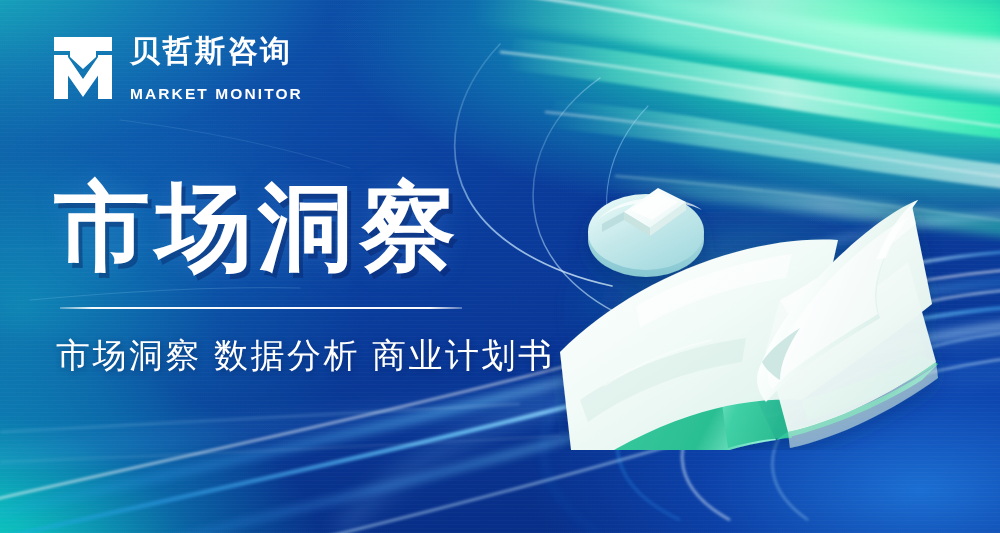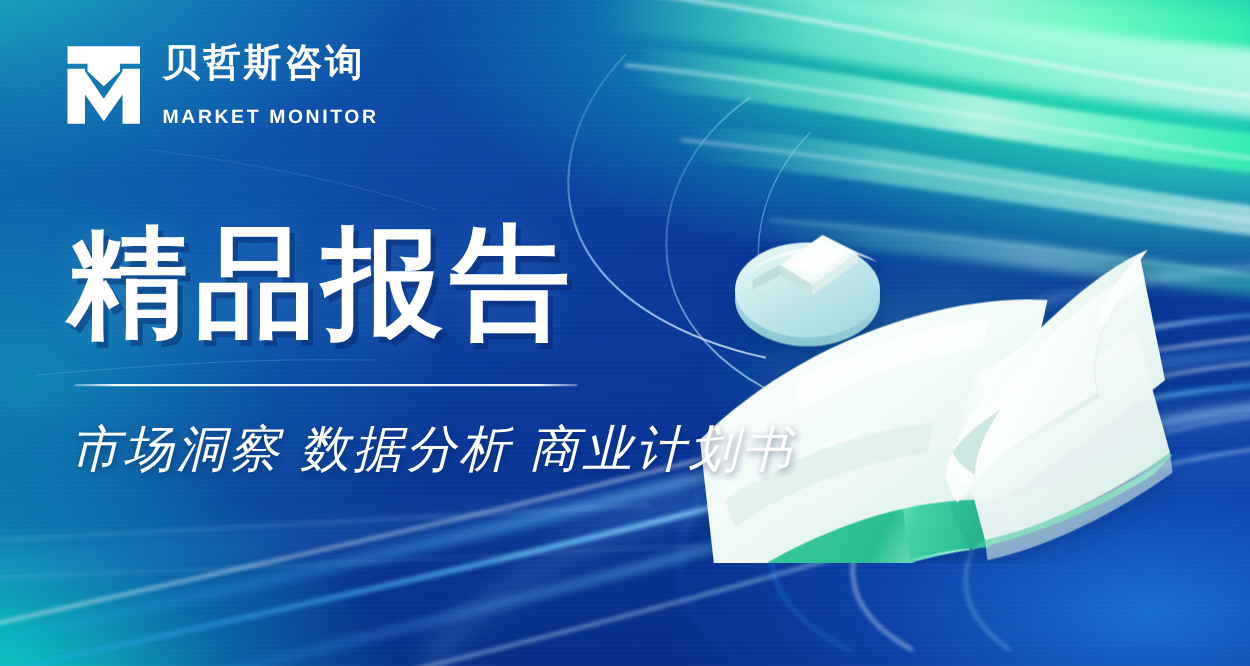--- a/index.html
+++ b/index.html
@@ -119,27 +119,26 @@
     top: 307px;
     width: 402px;
     height: 2px;
     background: linear-gradient(90deg, rgba(255,255,255,0.30) 0%, rgba(255,255,255,0.96) 8%, rgba(255,255,255,0.98) 92%, rgba(255,255,255,0.30) 100%);
   }
   .subtitle {
     position: absolute;
     left: 56px;
     top: 333px;
     color: #ffffff;
-    font-size: 40px;
+    font-size: 34px;
     font-weight: 400;
     letter-spacing: 2.5px;
     line-height: 1.35;
     white-space: nowrap;
     text-shadow: 1px 2px 6px rgba(3,24,80,0.45);
-    font-style: italic;
   }
 
   
   .book-art { position: absolute; left: 540px; top: 150px; width: 420px; height: 300px; }
   .book-svg { width: 420px; height: 300px; display: block; }
 </style>
 </head>
 <body>
 
 <div id="banner">
@@ -376,17 +375,17 @@
       <path d="M46,20 L60,20 L60,64 L46,64 Z" fill="#ffffff"></path>
 
       <path d="M3,22 L16,22 L31,44 L46,22 L59,22 L31,62 Z" fill="#ffffff"></path>
     </svg>
     <div class="logo-words">
       <div class="logo-cn">贝哲斯咨询</div>
       <div class="logo-en">MARKET MONITOR</div>
     </div>
   </div>
 
-  <div class="headline">精品报告</div>
+  <div class="headline">市场洞察</div>
   <div class="rule"></div>
   <div class="subtitle">市场洞察 数据分析 商业计划书</div>
 
 </div>
 
 </body></html>

